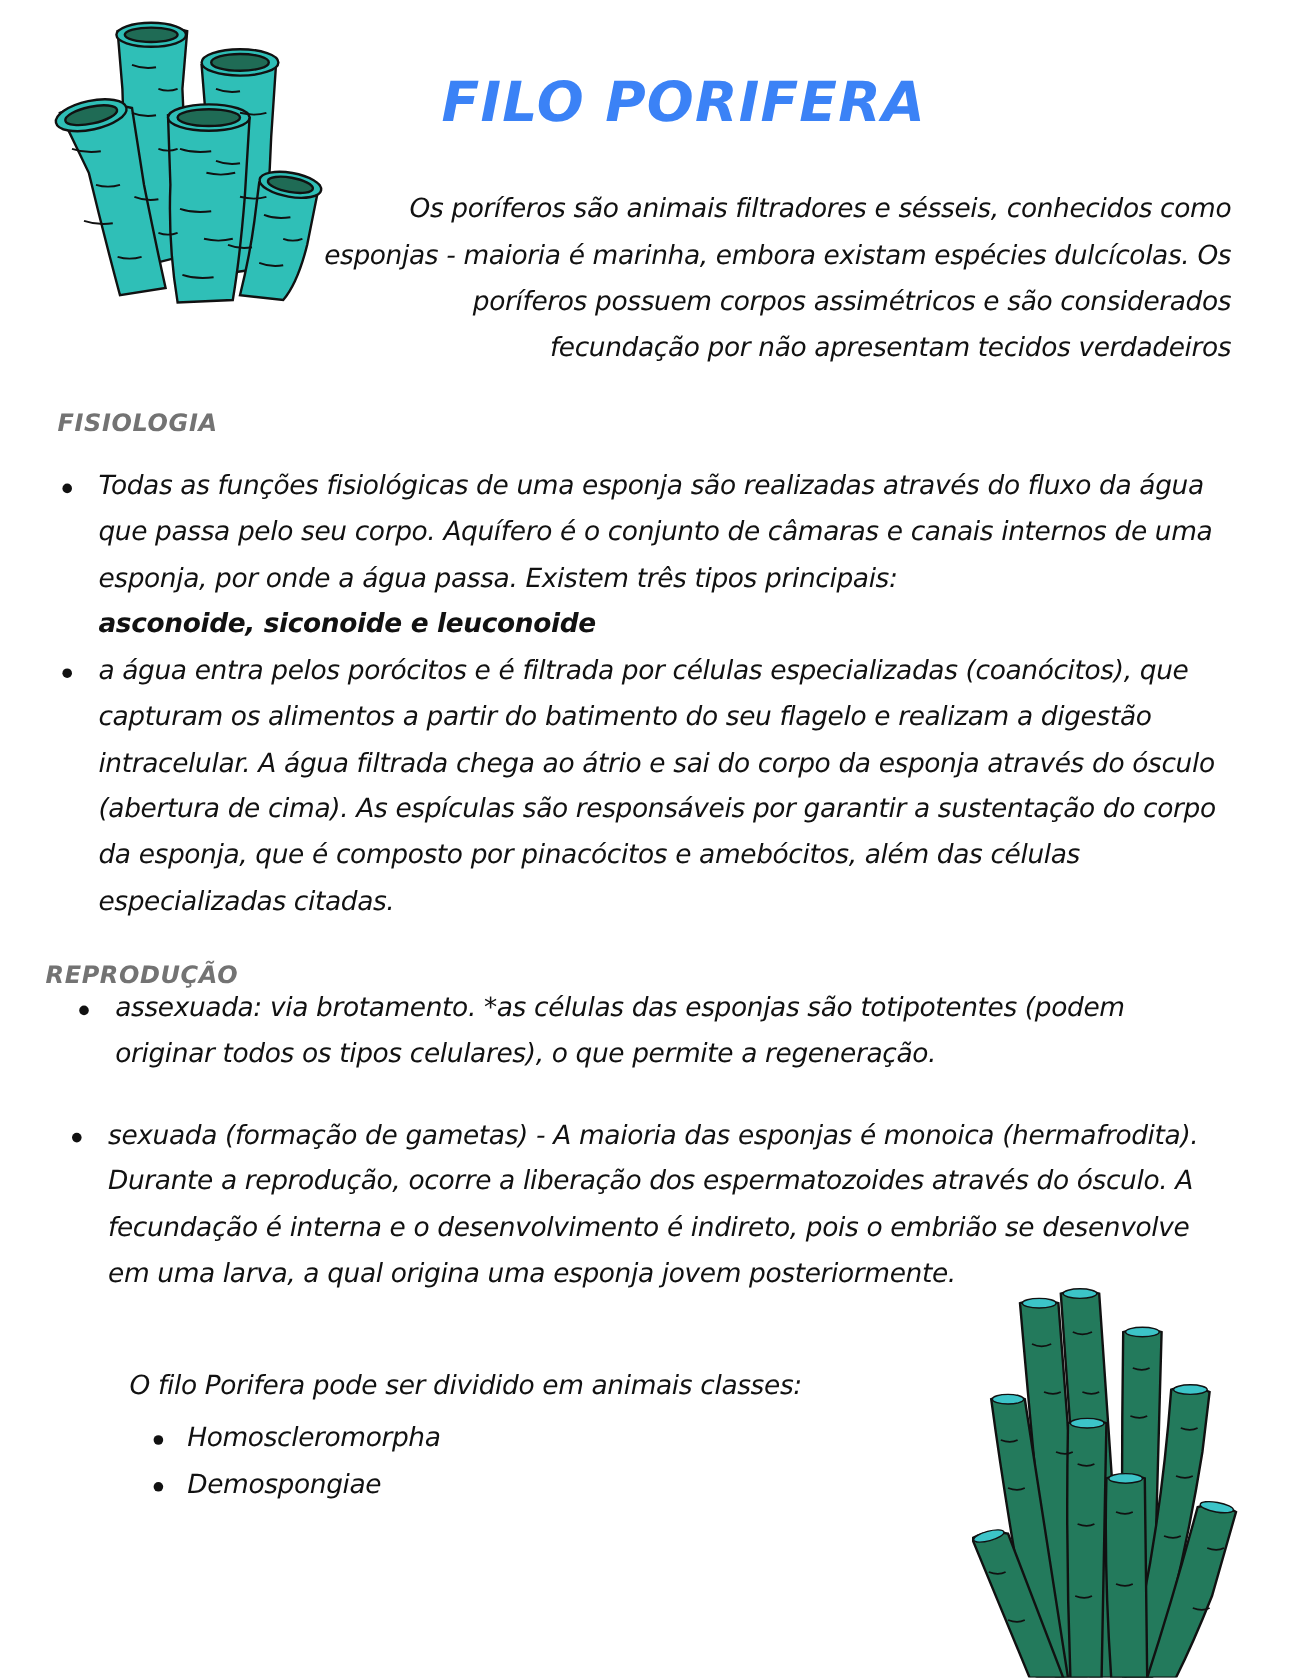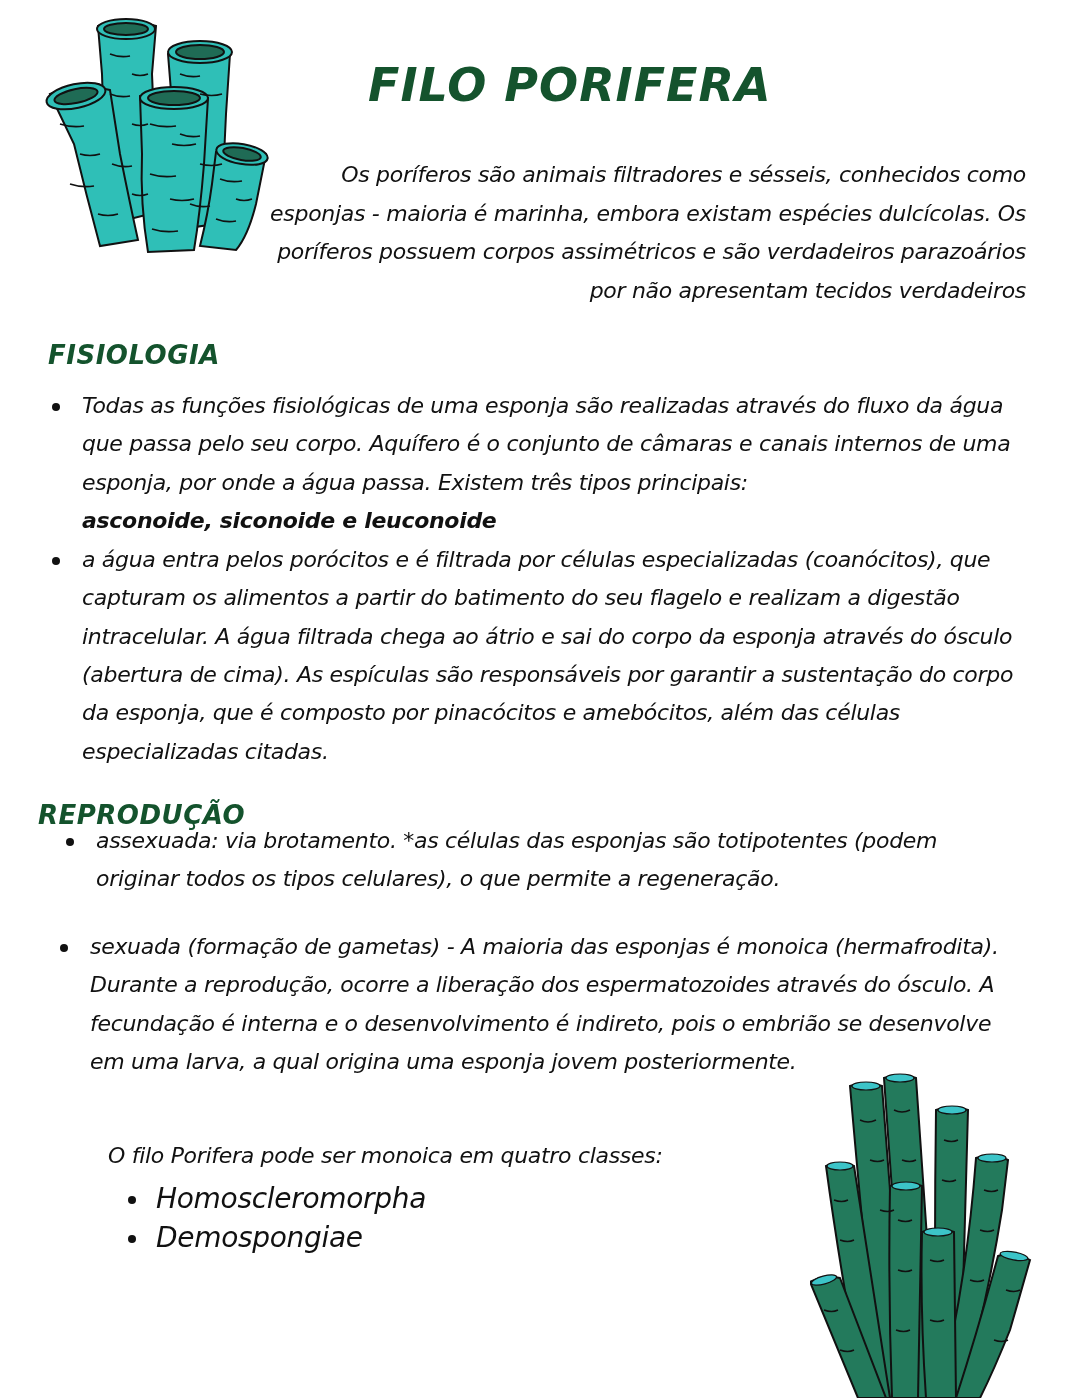--- a/index.html
+++ b/index.html
@@ -1,38 +1,38 @@
 <!DOCTYPE html>
 <html><head>
   <meta charset="utf-8">
   <style>
     html, body { margin: 0; padding: 0; background: #ffffff; }
     body { width: 1080px; height: 1398px; position: relative; overflow: hidden;
            font-family: "DejaVu Sans", sans-serif; color: #111; }
     .hand { font-family: "DejaVu Sans", sans-serif; font-style: italic; font-weight: 400; letter-spacing: -0.3px; }
     .title { position: absolute; left: 368px; top: 58px; font-size: 46px; font-weight: bold; font-style: italic;
-             color: #14532d; letter-spacing: 1px; font-family: "DejaVu Sans", sans-serif; }
+             color: #3b82f6; letter-spacing: 1px; font-family: "DejaVu Sans", sans-serif; }
     .intro { position: absolute; right: 54px; top: 156px; width: 760px; text-align: right;
              font-size: 22px; line-height: 38.5px; }
-    .section-heading { position: absolute; font-size: 26px; font-weight: bold; color: #14532d;
+    .section-heading { position: absolute; font-size: 20px; font-weight: bold; color: #737373;
                        font-family: "DejaVu Sans", sans-serif; font-style: italic; letter-spacing: 0.5px; }
     .h-fis { left: 48px; top: 340px; }
     .h-rep { left: 38px; top: 800px; }
     ul { margin: 0; padding: 0; list-style: none; }
     .blist { position: absolute; font-size: 22px; line-height: 38.3px; }
     .blist li { position: relative; padding-left: 30px; }
     .blist li::before { content: ""; position: absolute; left: 0; top: 16px; width: 8px; height: 8px;
                         border-radius: 50%; background: #111; }
     .fis-list { left: 52px; top: 387px; width: 970px; }
     .fis-list li + li { margin-top: 1px; }
     .rep-list1 { left: 66px; top: 822px; width: 960px; }
     .rep-list2 { left: 60px; top: 928px; width: 970px; }
     .bold { font-weight: bold; font-style: italic; }
     .classes-intro { position: absolute; left: 108px; top: 1143px; font-size: 22px; }
-    .classes-list { position: absolute; left: 128px; top: 1180px; font-size: 28px; line-height: 38.5px; }
+    .classes-list { position: absolute; left: 128px; top: 1180px; font-size: 22px; line-height: 38.5px; }
     .classes-list li { padding-left: 28px; }
     .classes-list li::before { top: 16px; }
     .sponge-top { position: absolute; left: 40px; top: 14px; width: 232px; height: 244px; }
     .sponge-bottom { position: absolute; left: 810px; top: 1070px; width: 230px; height: 328px; }
   </style>
 </head>
 <body>
 
 <svg class="sponge-top" viewBox="0 0 232 244">
   <g stroke="#111" stroke-width="2" fill="#2fbfb7">
@@ -61,21 +61,21 @@
     <path d="M70 40 q10 4 20 2 M92 60 q8 3 16 0 M70 80 q10 4 20 2 M92 110 q8 3 16 0 M72 150 q10 4 20 2 M92 180 q8 3 16 0"></path>
     <path d="M140 60 q10 4 20 2 M160 80 q12 3 22 0 M140 120 q10 4 20 2 M160 150 q12 3 22 0 M150 190 q10 4 20 2"></path>
     <path d="M20 110 q12 4 24 2 M40 140 q10 3 20 0 M30 170 q12 4 24 2 M58 200 q10 3 20 0"></path>
     <path d="M110 110 q12 4 26 2 M132 130 q12 3 24 0 M110 160 q12 4 26 2 M130 185 q12 3 24 0 M112 215 q12 4 26 2"></path>
     <path d="M180 165 q10 4 22 2 M196 185 q8 3 16 0 M176 205 q10 4 20 2"></path>
   </g>
 </svg>
 
 <div class="title hand">FILO PORIFERA</div>
 
-<p class="intro hand" style="margin:0;">Os poríferos são animais filtradores e sésseis, conhecidos como esponjas - maioria é marinha, embora existam espécies dulcícolas. Os poríferos possuem corpos assimétricos e são verdadeiros parazoários por não apresentam tecidos verdadeiros</p>
+<p class="intro hand" style="margin:0;">Os poríferos são animais filtradores e sésseis, conhecidos como esponjas - maioria é marinha, embora existam espécies dulcícolas. Os poríferos possuem corpos assimétricos e são considerados fecundação por não apresentam tecidos verdadeiros</p>
 
 <div class="section-heading h-fis">FISIOLOGIA</div>
 
 <ul class="blist fis-list hand">
   <li>
     <span>Todas as funções fisiológicas de uma esponja são realizadas através do fluxo da água que passa pelo seu corpo. Aquífero é o conjunto de câmaras e canais internos de uma esponja, por onde a água passa. Existem três tipos principais:</span>
     <span class="bold" style="display:block;">asconoide, siconoide e leuconoide</span>
   </li>
   <li>
     <span> a água entra pelos porócitos e é filtrada por células especializadas (coanócitos), que capturam os alimentos a partir do batimento do seu flagelo e realizam a digestão intracelular. A água filtrada chega ao átrio e sai do corpo da esponja através do ósculo (abertura de cima). As espículas são responsáveis por garantir a sustentação do corpo da esponja, que é composto por pinacócitos e amebócitos, além das células especializadas citadas.</span>
@@ -89,21 +89,21 @@
     <span>assexuada: via brotamento. *as células das esponjas são totipotentes (podem originar todos os tipos celulares), o que permite a regeneração.</span>
   </li>
 </ul>
 
 <ul class="blist rep-list2 hand">
   <li>
     <span> sexuada (formação de gametas) - A maioria das esponjas é monoica (hermafrodita). Durante a reprodução, ocorre a liberação dos espermatozoides através do ósculo. A fecundação é interna e o desenvolvimento é indireto, pois o embrião se desenvolve em uma larva, a qual origina uma esponja jovem posteriormente.</span>
   </li>
 </ul>
 
-<div class="classes-intro hand">O filo Porifera pode ser monoica em quatro classes:</div>
+<div class="classes-intro hand">O filo Porifera pode ser dividido em animais classes:</div>
 
 <ul class="blist classes-list hand">
   <li>Homoscleromorpha</li>
   <li>Demospongiae</li>
 </ul>
 
 <svg class="sponge-bottom" viewBox="0 0 230 328">
   <g stroke="#111" stroke-width="2" fill="#237a5c">
     <path d="M40 16 Q56 10 72 16 L96 328 L70 328 Q56 200 40 16 Z"></path>
     <path d="M74 8 Q90 2 106 8 L128 328 L98 328 Q86 180 74 8 Z"></path>

